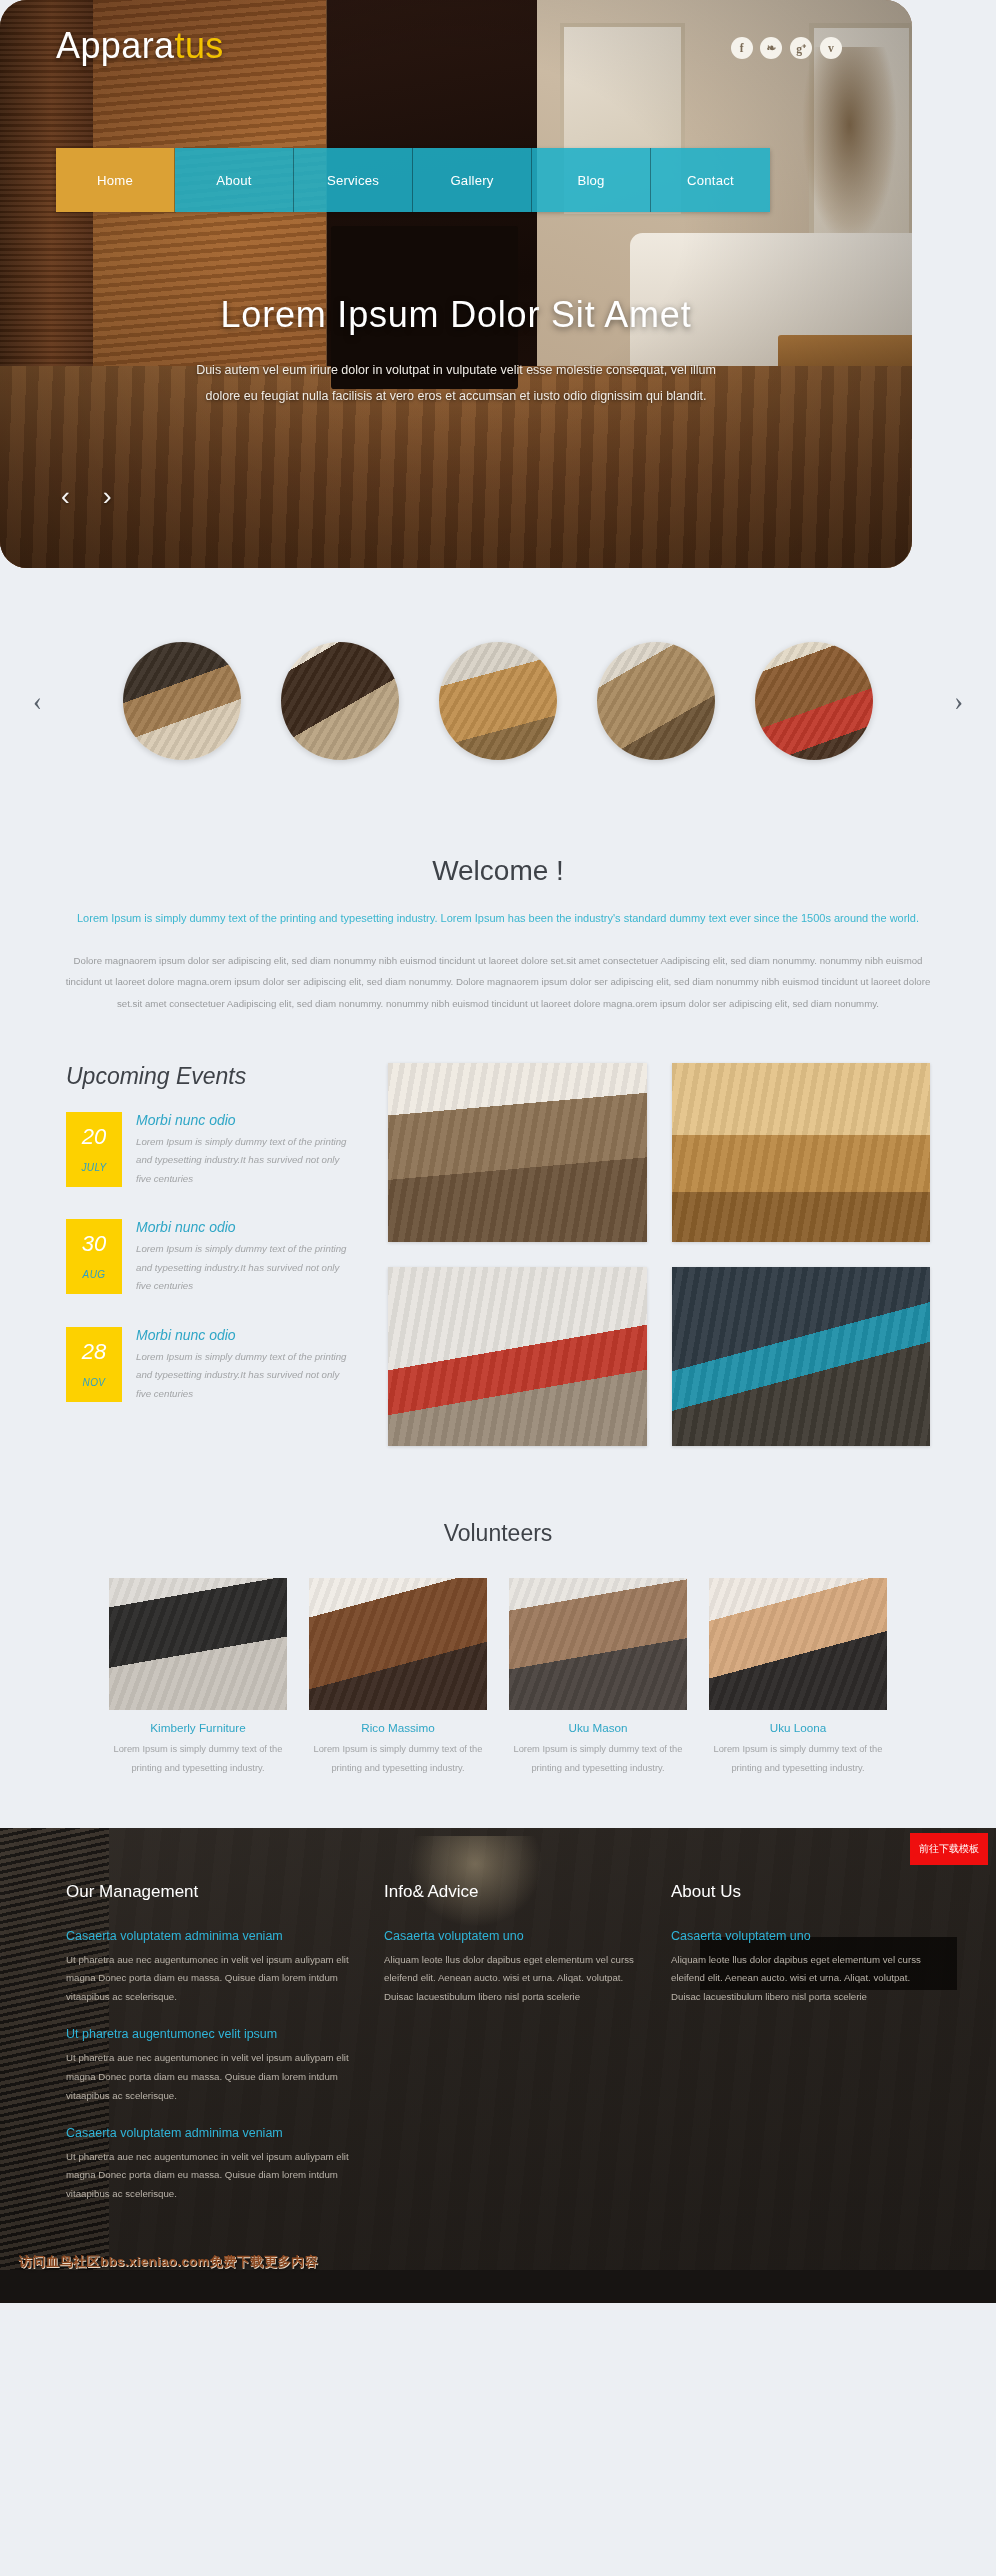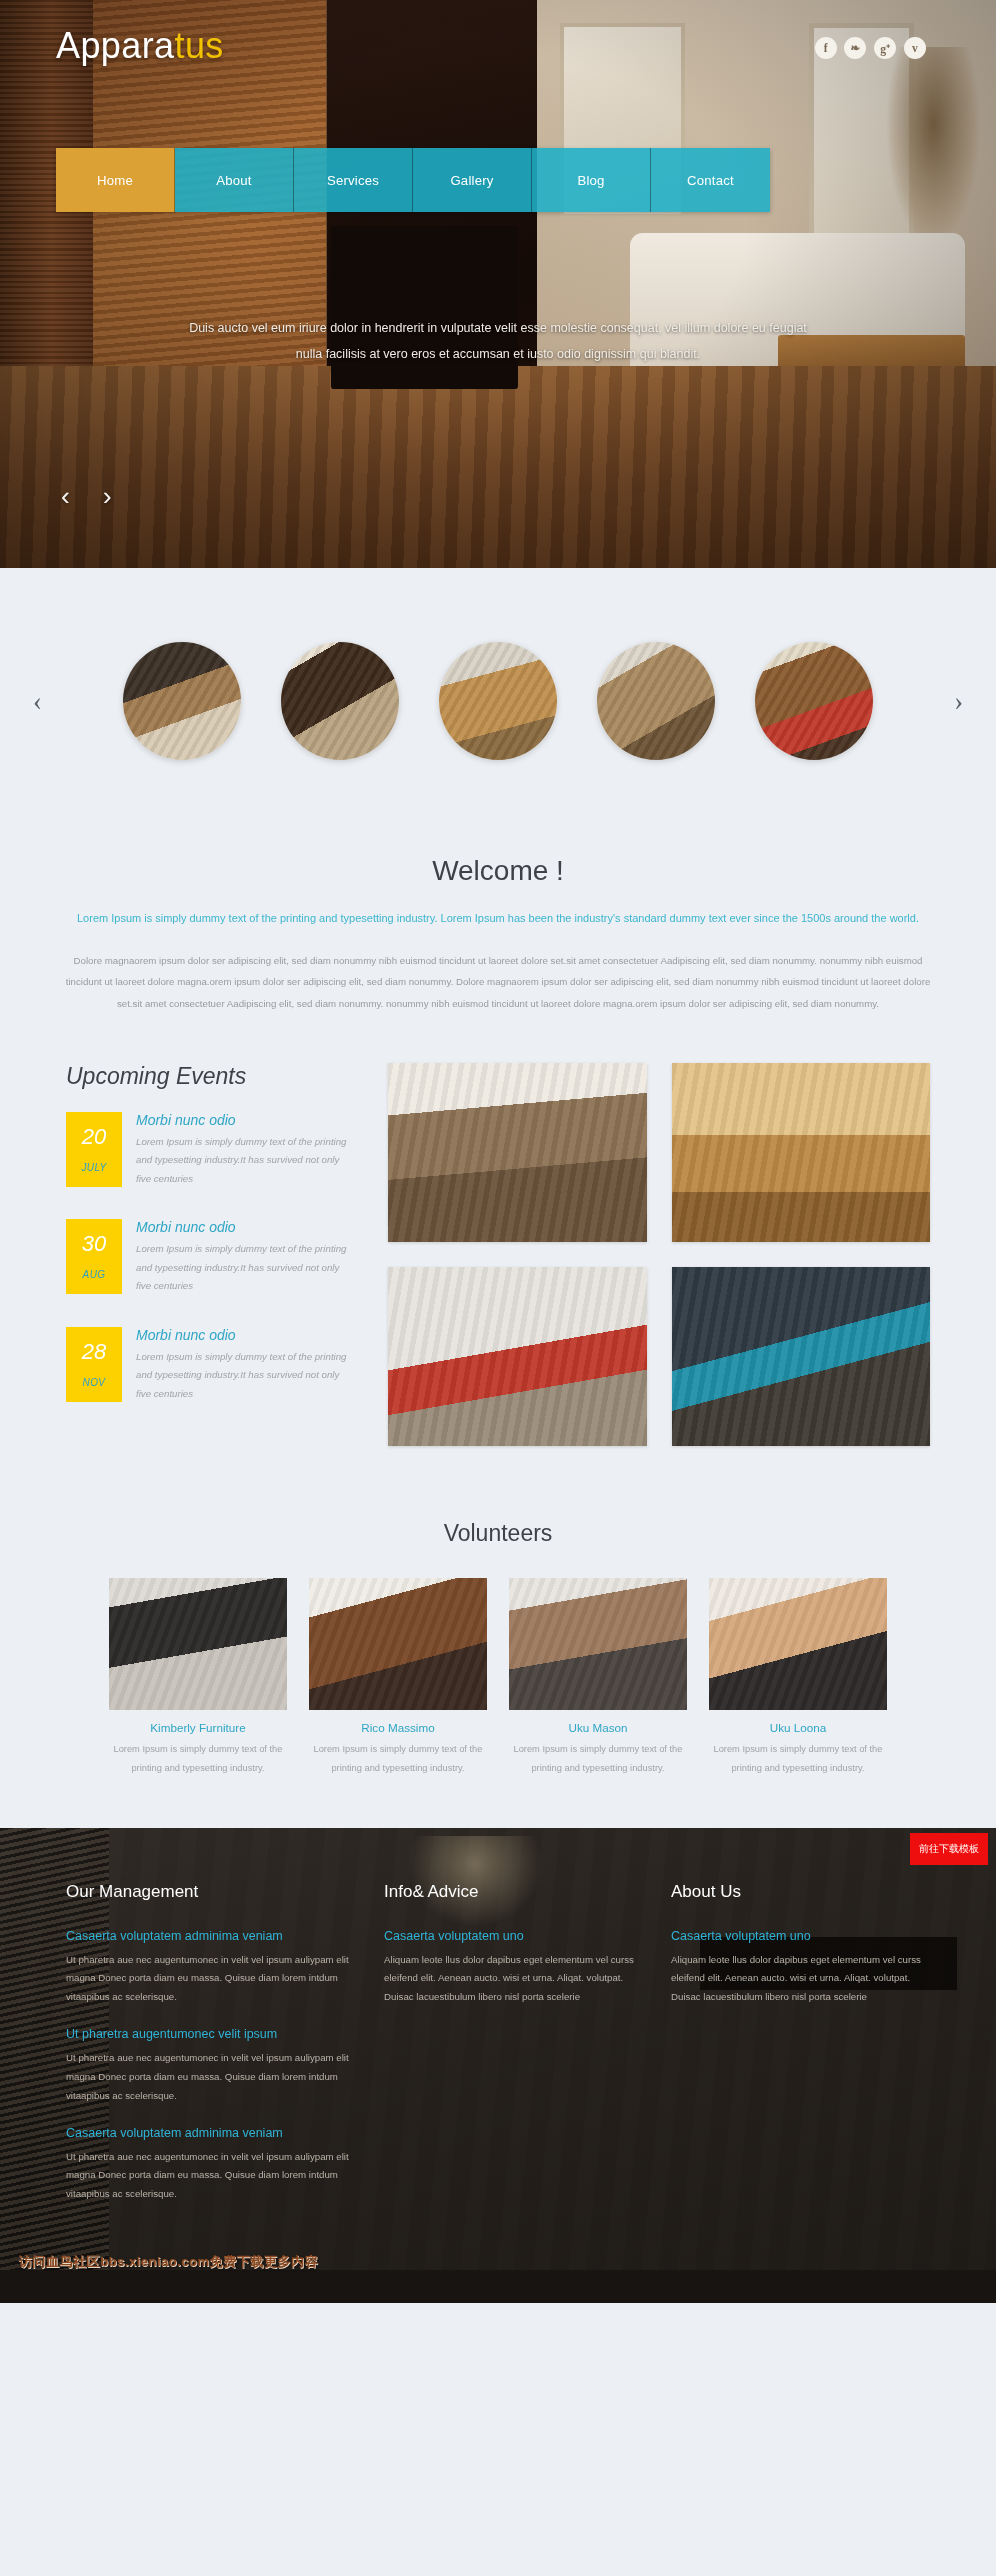--- a/index.html
+++ b/index.html
@@ -7,22 +7,23 @@
   body{
     font-family:"Liberation Sans",sans-serif;
     background:#eceff3;
     width:996px;
     overflow-x:hidden;
   }
   .page{width:996px;position:relative;}
 
   
   .hero{
-    position:relative;width:996px;height:568px;overflow:hidden;
+    position:relative;width:912px;height:568px;overflow:hidden;
     background:#6b4a2e;
+    border-radius:27px;
   }
   .hero-bg{position:absolute;inset:0;}
   
   .hb-wood-left{position:absolute;left:0;top:0;width:93px;height:568px;
     background:
       repeating-linear-gradient(180deg, rgba(0,0,0,.16) 0 2.3px, rgba(255,255,255,.05) 2.3px 5.4px),
       linear-gradient(90deg,#4e2a12,#7b4420 55%,#5b3016);}
   .hb-wood-mid{position:absolute;left:93px;top:0;width:233px;height:568px;
     background:
       repeating-linear-gradient(175deg, rgba(0,0,0,.12) 0 3.9px, rgba(255,230,190,.07) 3.9px 8.6px),
@@ -227,21 +228,22 @@
     <nav class="nav">
       <div class="item active">Home</div>
       <div class="item">About</div>
       <div class="item">Services</div>
       <div class="item">Gallery</div>
       <div class="item">Blog</div>
       <div class="item">Contact</div>
     </nav>
 
     <div class="hero-copy">
-      <p>Duis aucto vel eum iriure dolor in hendrerit in vulputate velit esse molestie consequat, vel illum dolore eu feugiat nulla facilisis at vero eros et accumsan et iusto odio dignissim qui blandit.</p>
+      <h1>Lorem Ipsum Dolor Sit Amet</h1>
+      <p>Duis autem vel eum iriure dolor in volutpat in vulputate velit esse molestie consequat, vel illum dolore eu feugiat nulla facilisis at vero eros et accumsan et iusto odio dignissim qui blandit.</p>
     </div>
 
     <div class="hero-arrows">
       <div class="harrow">‹</div>
       <div class="harrow">›</div>
     </div>
   </section>
 
   <section class="thumbs">
     <div class="carr left">‹</div>

